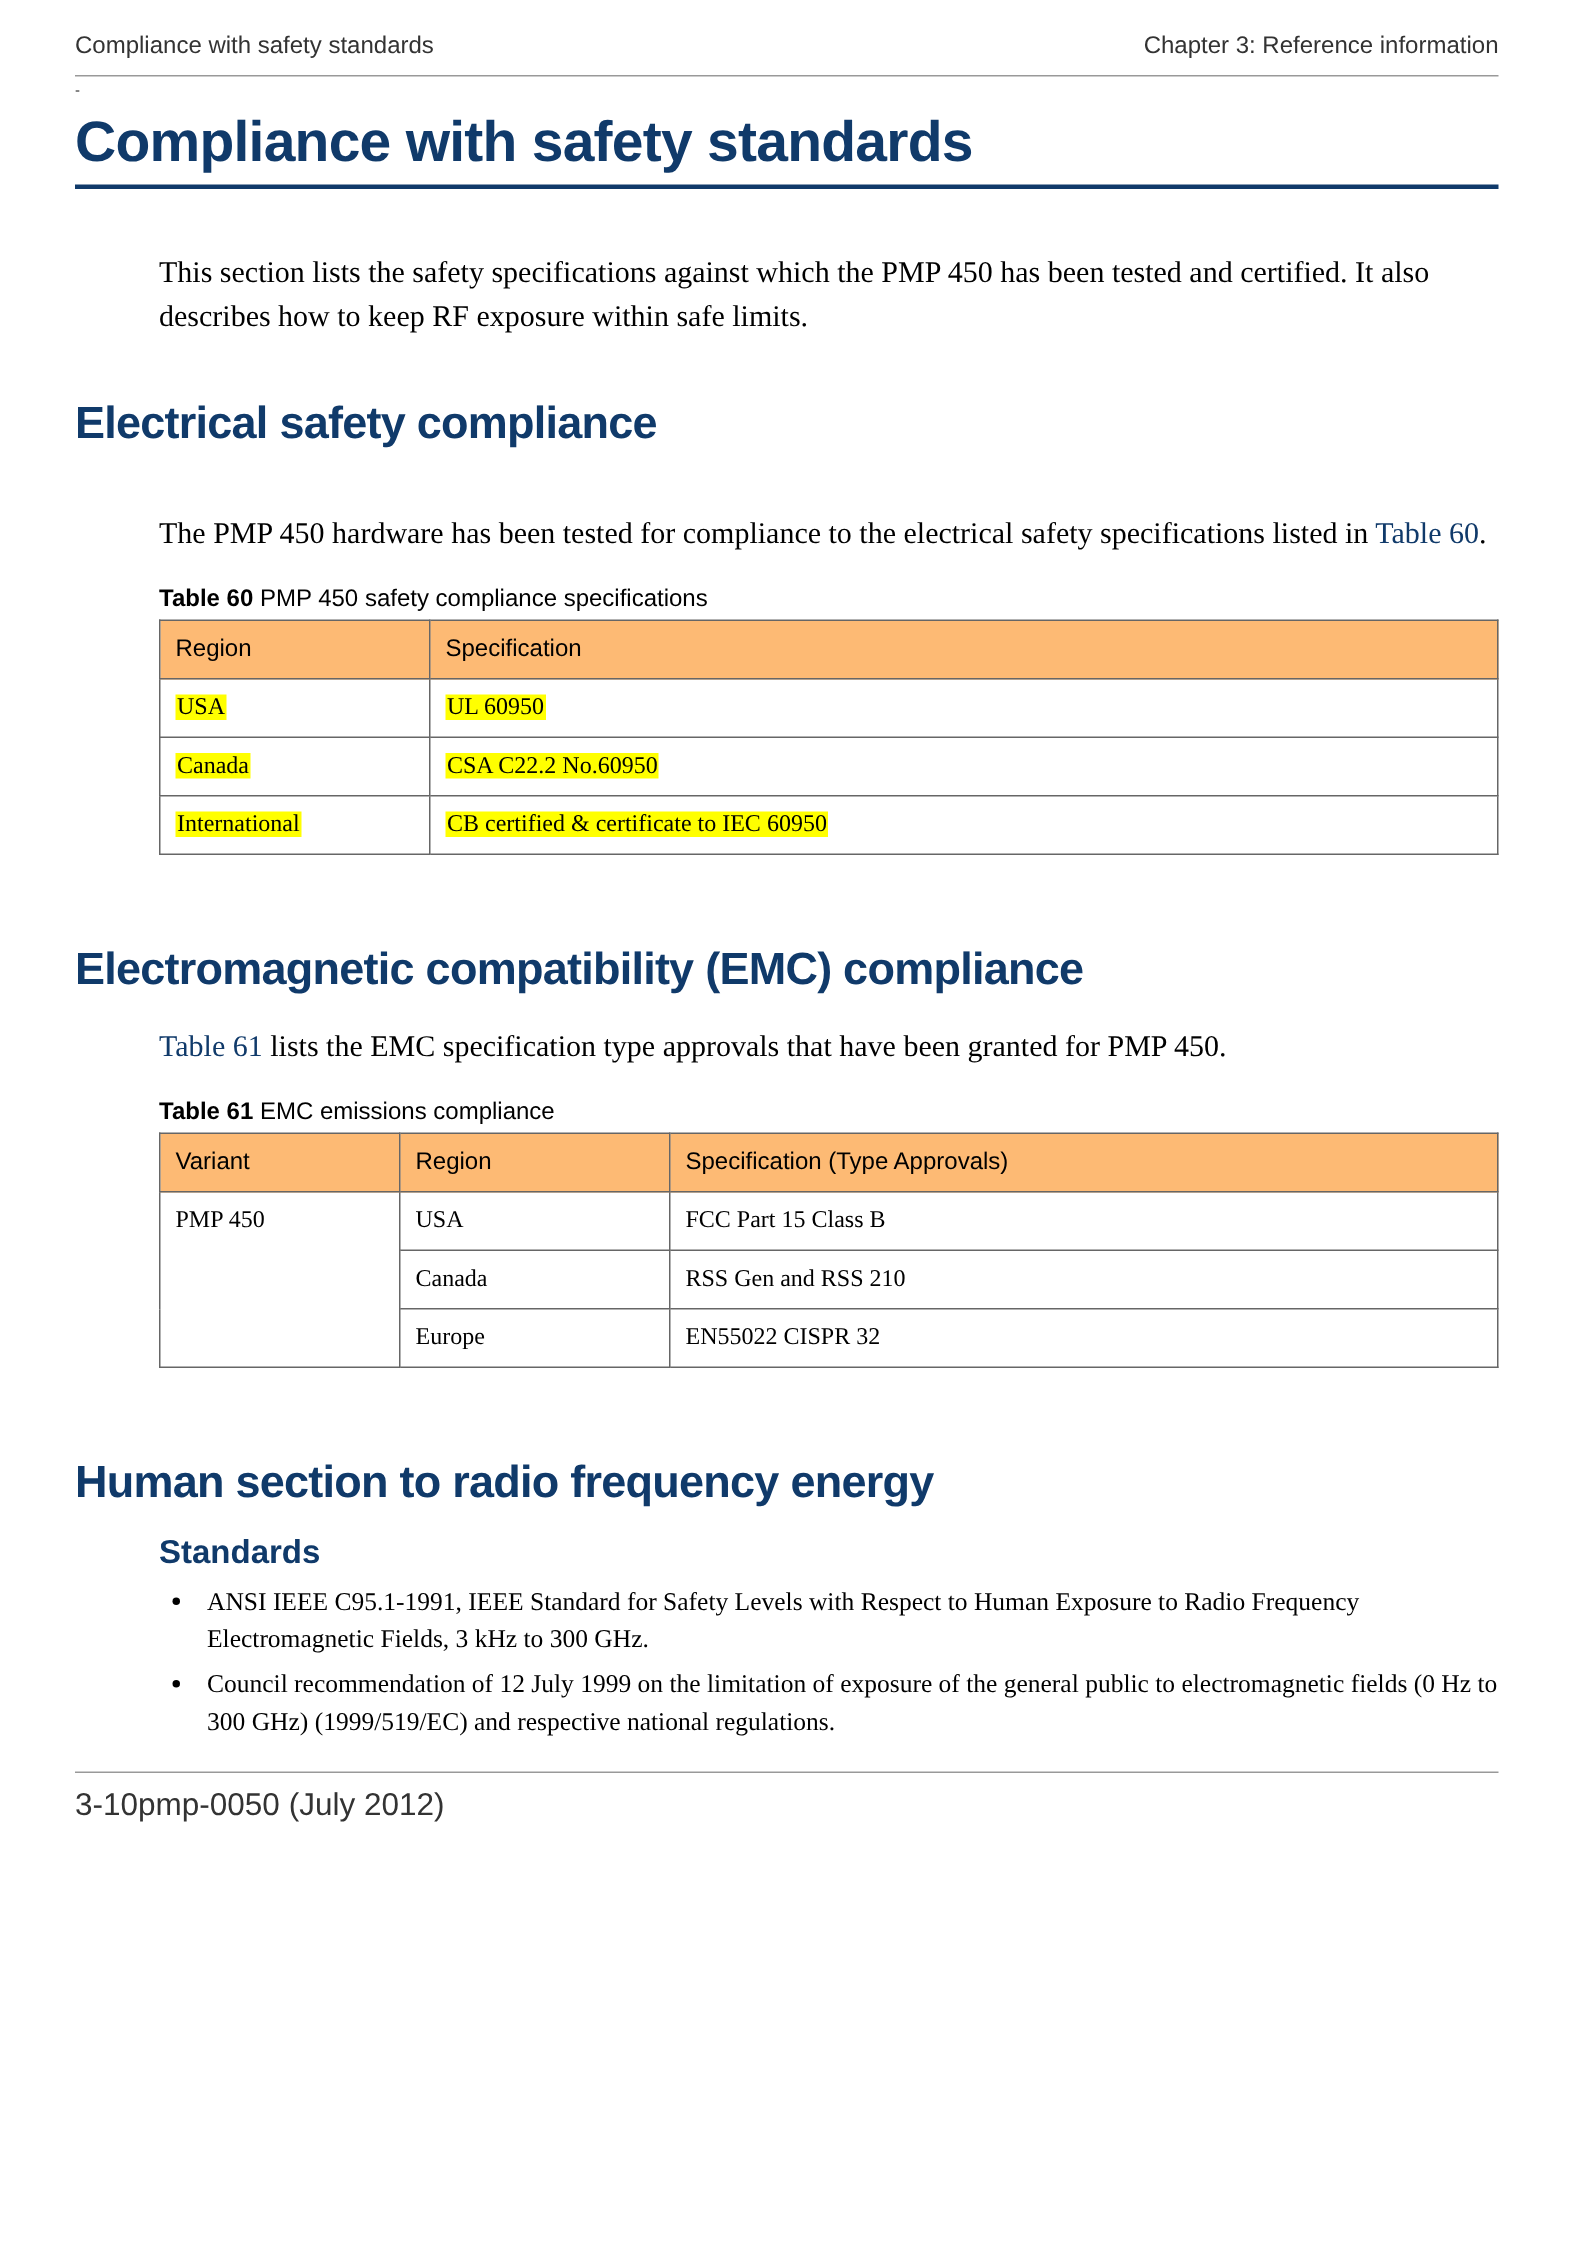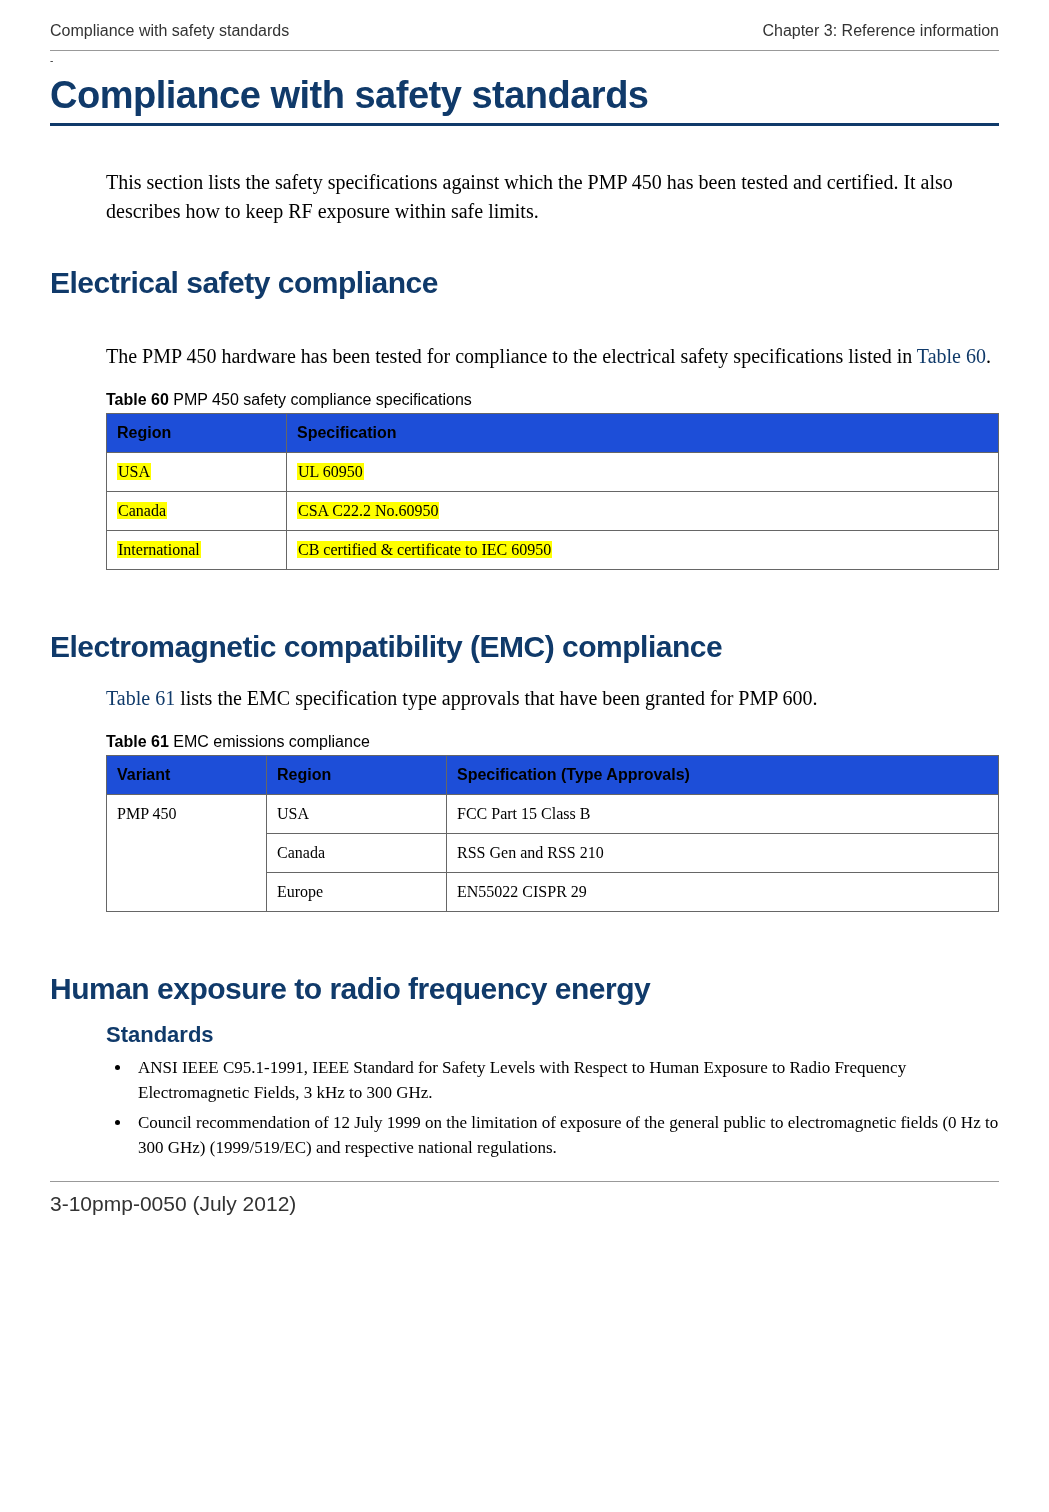--- a/index.html
+++ b/index.html
@@ -83,23 +83,23 @@
     table-layout: fixed;
   }
   table.spec th, table.spec td {
     border: 1px solid #666;
     padding: 10px 10px;
     text-align: left;
     font-size: 16px;
     vertical-align: top;
   }
   table.spec th {
-    background: #1d4ed8;
-    font-family: Verdana, sans-serif;
-    font-weight: bold;
+    background: #fdba74;
+    font-family: Verdana, sans-serif;
+    font-weight: normal;
   }
   table.spec td {
     font-family: "Constantia", Georgia, serif;
   }
   .hl {
     background: #ffff00;
     padding: 0 1px;
   }
   ul.bullets {
     list-style: disc;
@@ -172,21 +172,21 @@
         <td><span class="hl">International</span></td>
         <td><span class="hl">CB certified &amp; certificate to IEC 60950</span></td>
       </tr>
     </tbody>
       </table>
   </div>
 
   <h2 class="section" style="margin-top:60px">Electromagnetic compatibility (EMC) compliance</h2>
   <div class="body-block" style="margin-top:12px">
     <p class="body-text">
-      <span class="xref">Table 61</span><span> lists the EMC specification type approvals that have been granted for PMP 600.</span>
+      <span class="xref">Table 61</span><span> lists the EMC specification type approvals that have been granted for PMP 450.</span>
     </p>
     <p class="table-caption">
       <b>Table 61</b><span>  EMC emissions compliance</span>
     </p>
     <table class="spec">
       <colgroup>
           <col style="width:160px">
           <col style="width:180px">
           <col>
         </colgroup>
@@ -200,27 +200,27 @@
         <td rowspan="3">PMP 450</td>
         <td>USA</td>
         <td>FCC Part 15 Class B</td>
       </tr>
       <tr>
         <td>Canada</td>
         <td>RSS Gen and RSS 210</td>
       </tr>
       <tr>
         <td>Europe</td>
-        <td>EN55022 CISPR 29</td>
+        <td>EN55022 CISPR 32</td>
       </tr>
     </tbody>
       </table>
   </div>
 
-  <h2 class="section" style="margin-top:60px">Human exposure to radio frequency energy</h2>
+  <h2 class="section" style="margin-top:60px">Human section to radio frequency energy</h2>
   <div class="body-block" style="margin-top:8px">
     <h3 class="subsection">Standards</h3>
     <ul class="bullets">
       <li>ANSI IEEE C95.1-1991, IEEE Standard for Safety Levels with Respect to Human Exposure to Radio Frequency Electromagnetic Fields, 3 kHz to 300 GHz.</li>
       <li>Council recommendation of 12 July 1999 on the limitation of exposure of the general public to electromagnetic fields (0 Hz to 300 GHz) (1999/519/EC) and respective national regulations.</li>
     </ul>
   </div>
 
   <div class="footer-rule"></div>
   <div class="footer">

